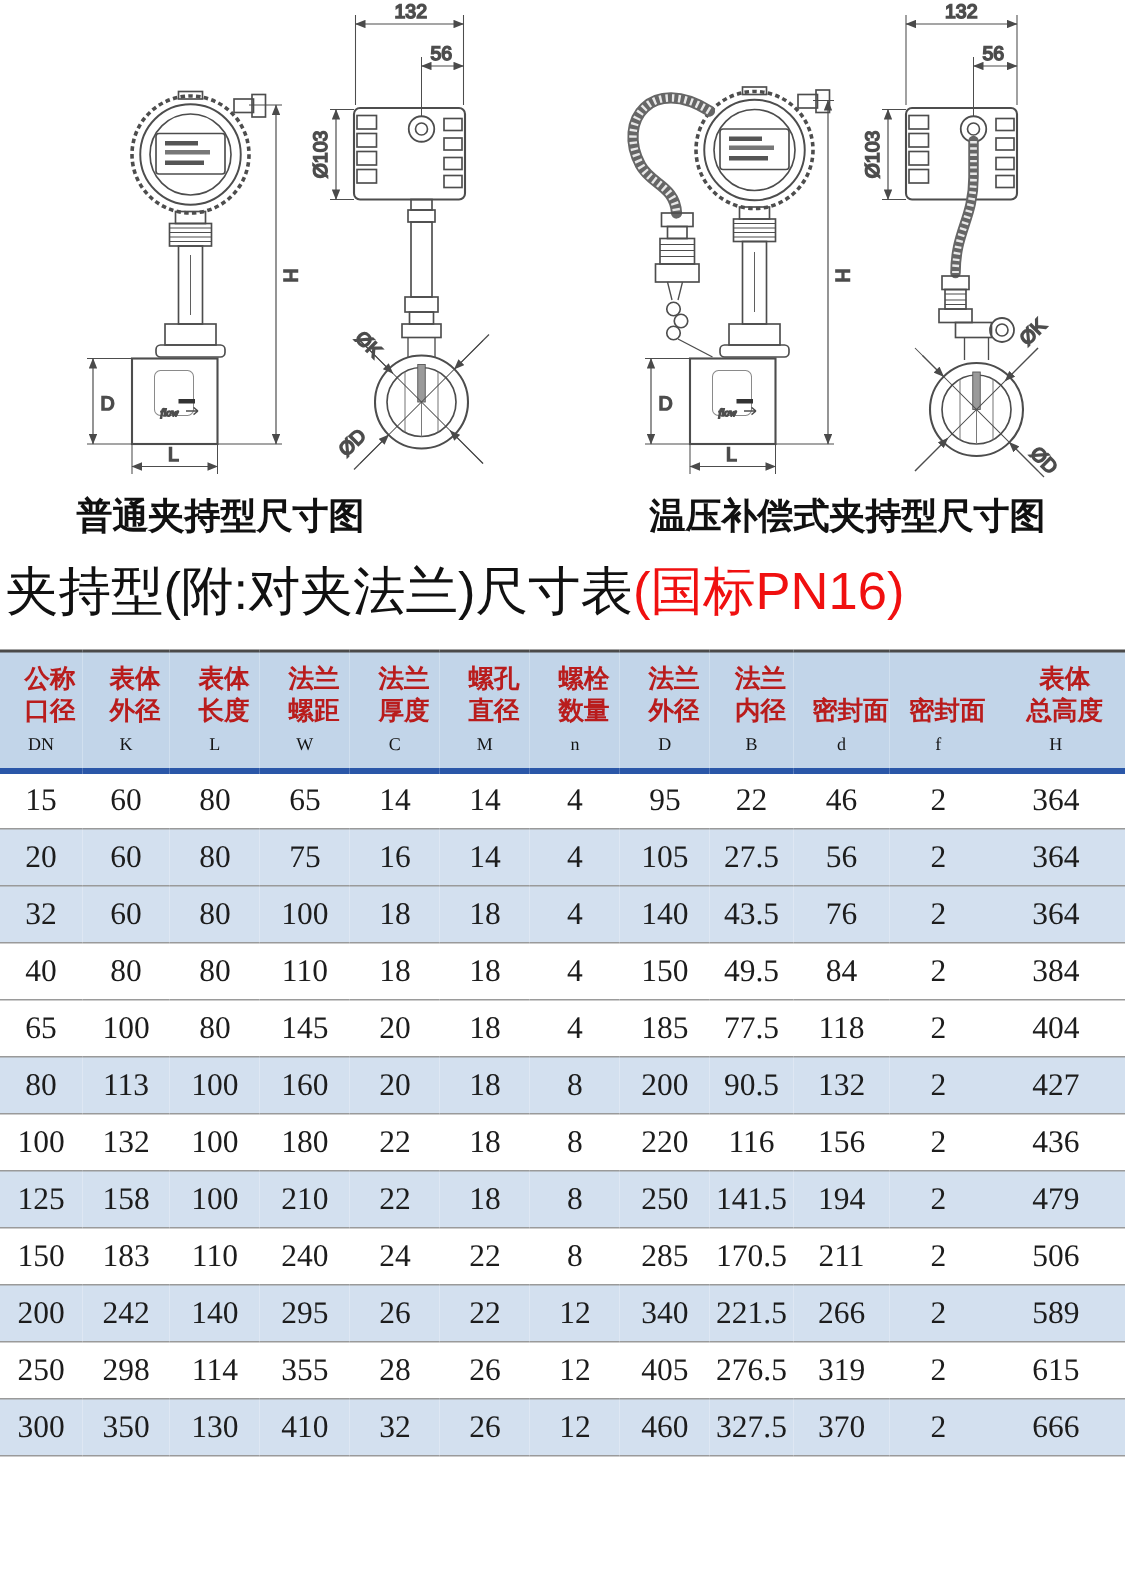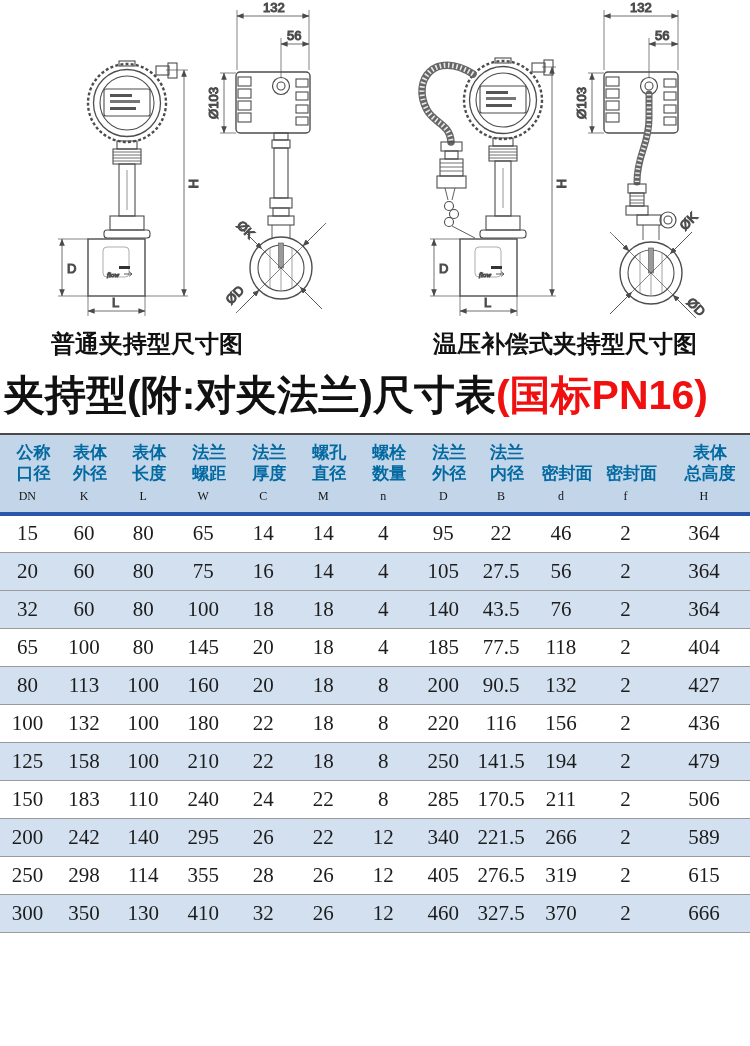--- a/index.html
+++ b/index.html
@@ -21,36 +21,36 @@
     font-size: 24px; color: #111; text-align: center; white-space: nowrap;
   }
   .fig-left  figcaption { left: 42px;  width: 210px; }
   .fig-right figcaption { left: 55px;  width: 270px; }
   .dim-text { font-family: "Liberation Sans", sans-serif; font-size: 13px; fill: #3c3c3c; }
   .flow-text { font-family: "Liberation Serif", serif; font-style: italic; font-size: 7px; fill: #444; }
 
   
   .page-title {
     height: 73px; line-height: 70px; padding-left: 4px;
-    font-size: 41px; font-weight: bold; letter-spacing: 0px;
+    font-size: 35px; font-weight: normal; letter-spacing: 0px;
     color: #111; white-space: nowrap;
   }
   .page-title .highlight { color: var(--accent-red, #f01010); }
 
   
   table.spec {
     width: 750px; border-collapse: collapse; table-layout: fixed;
     border-top: 2px solid #4a4a4a;
   }
   table.spec thead tr { background: var(--table-header-bg, #c2d5e9); }
   table.spec thead th {
     height: 80px; padding: 5px 0 3px 0; vertical-align: bottom;
     font-weight: bold; border-bottom: 4px solid var(--table-header-rule, #2a57a8);
   }
-  .h-zh  { line-height: 21px; font-size: 17px; color: #0369a1; padding-left: 12px; }
+  .h-zh  { line-height: 21px; font-size: 17px; color: #b91c1c; padding-left: 12px; }
   .h-sym { line-height: 25px; font-size: 12px; font-weight: normal;
            font-family: "Liberation Serif", serif; color: #141414; }
   table.spec tbody td {
     height: 38px; text-align: center; vertical-align: middle;
     font-family: "Liberation Serif", serif; font-size: 21px; color: #1c1c1c;
     border-top: 1px solid var(--table-row-border, #9a9a9a);
   }
   table.spec tbody tr:first-child td { border-top: none; }
   table.spec tbody tr.stripe { background: var(--table-stripe-bg, #d3e0ef); }
   table.spec tbody tr:last-child td { border-bottom: 1px solid var(--table-row-border, #9a9a9a); }
@@ -399,20 +399,34 @@
         <td>18</td>
         <td>18</td>
         <td>4</td>
         <td>140</td>
         <td>43.5</td>
         <td>76</td>
         <td>2</td>
         <td>364</td>
       </tr>
       <tr>
+        <td>40</td>
+        <td>80</td>
+        <td>80</td>
+        <td>110</td>
+        <td>18</td>
+        <td>18</td>
+        <td>4</td>
+        <td>150</td>
+        <td>49.5</td>
+        <td>84</td>
+        <td>2</td>
+        <td>384</td>
+      </tr>
+      <tr>
         <td>65</td>
         <td>100</td>
         <td>80</td>
         <td>145</td>
         <td>20</td>
         <td>18</td>
         <td>4</td>
         <td>185</td>
         <td>77.5</td>
         <td>118</td>

